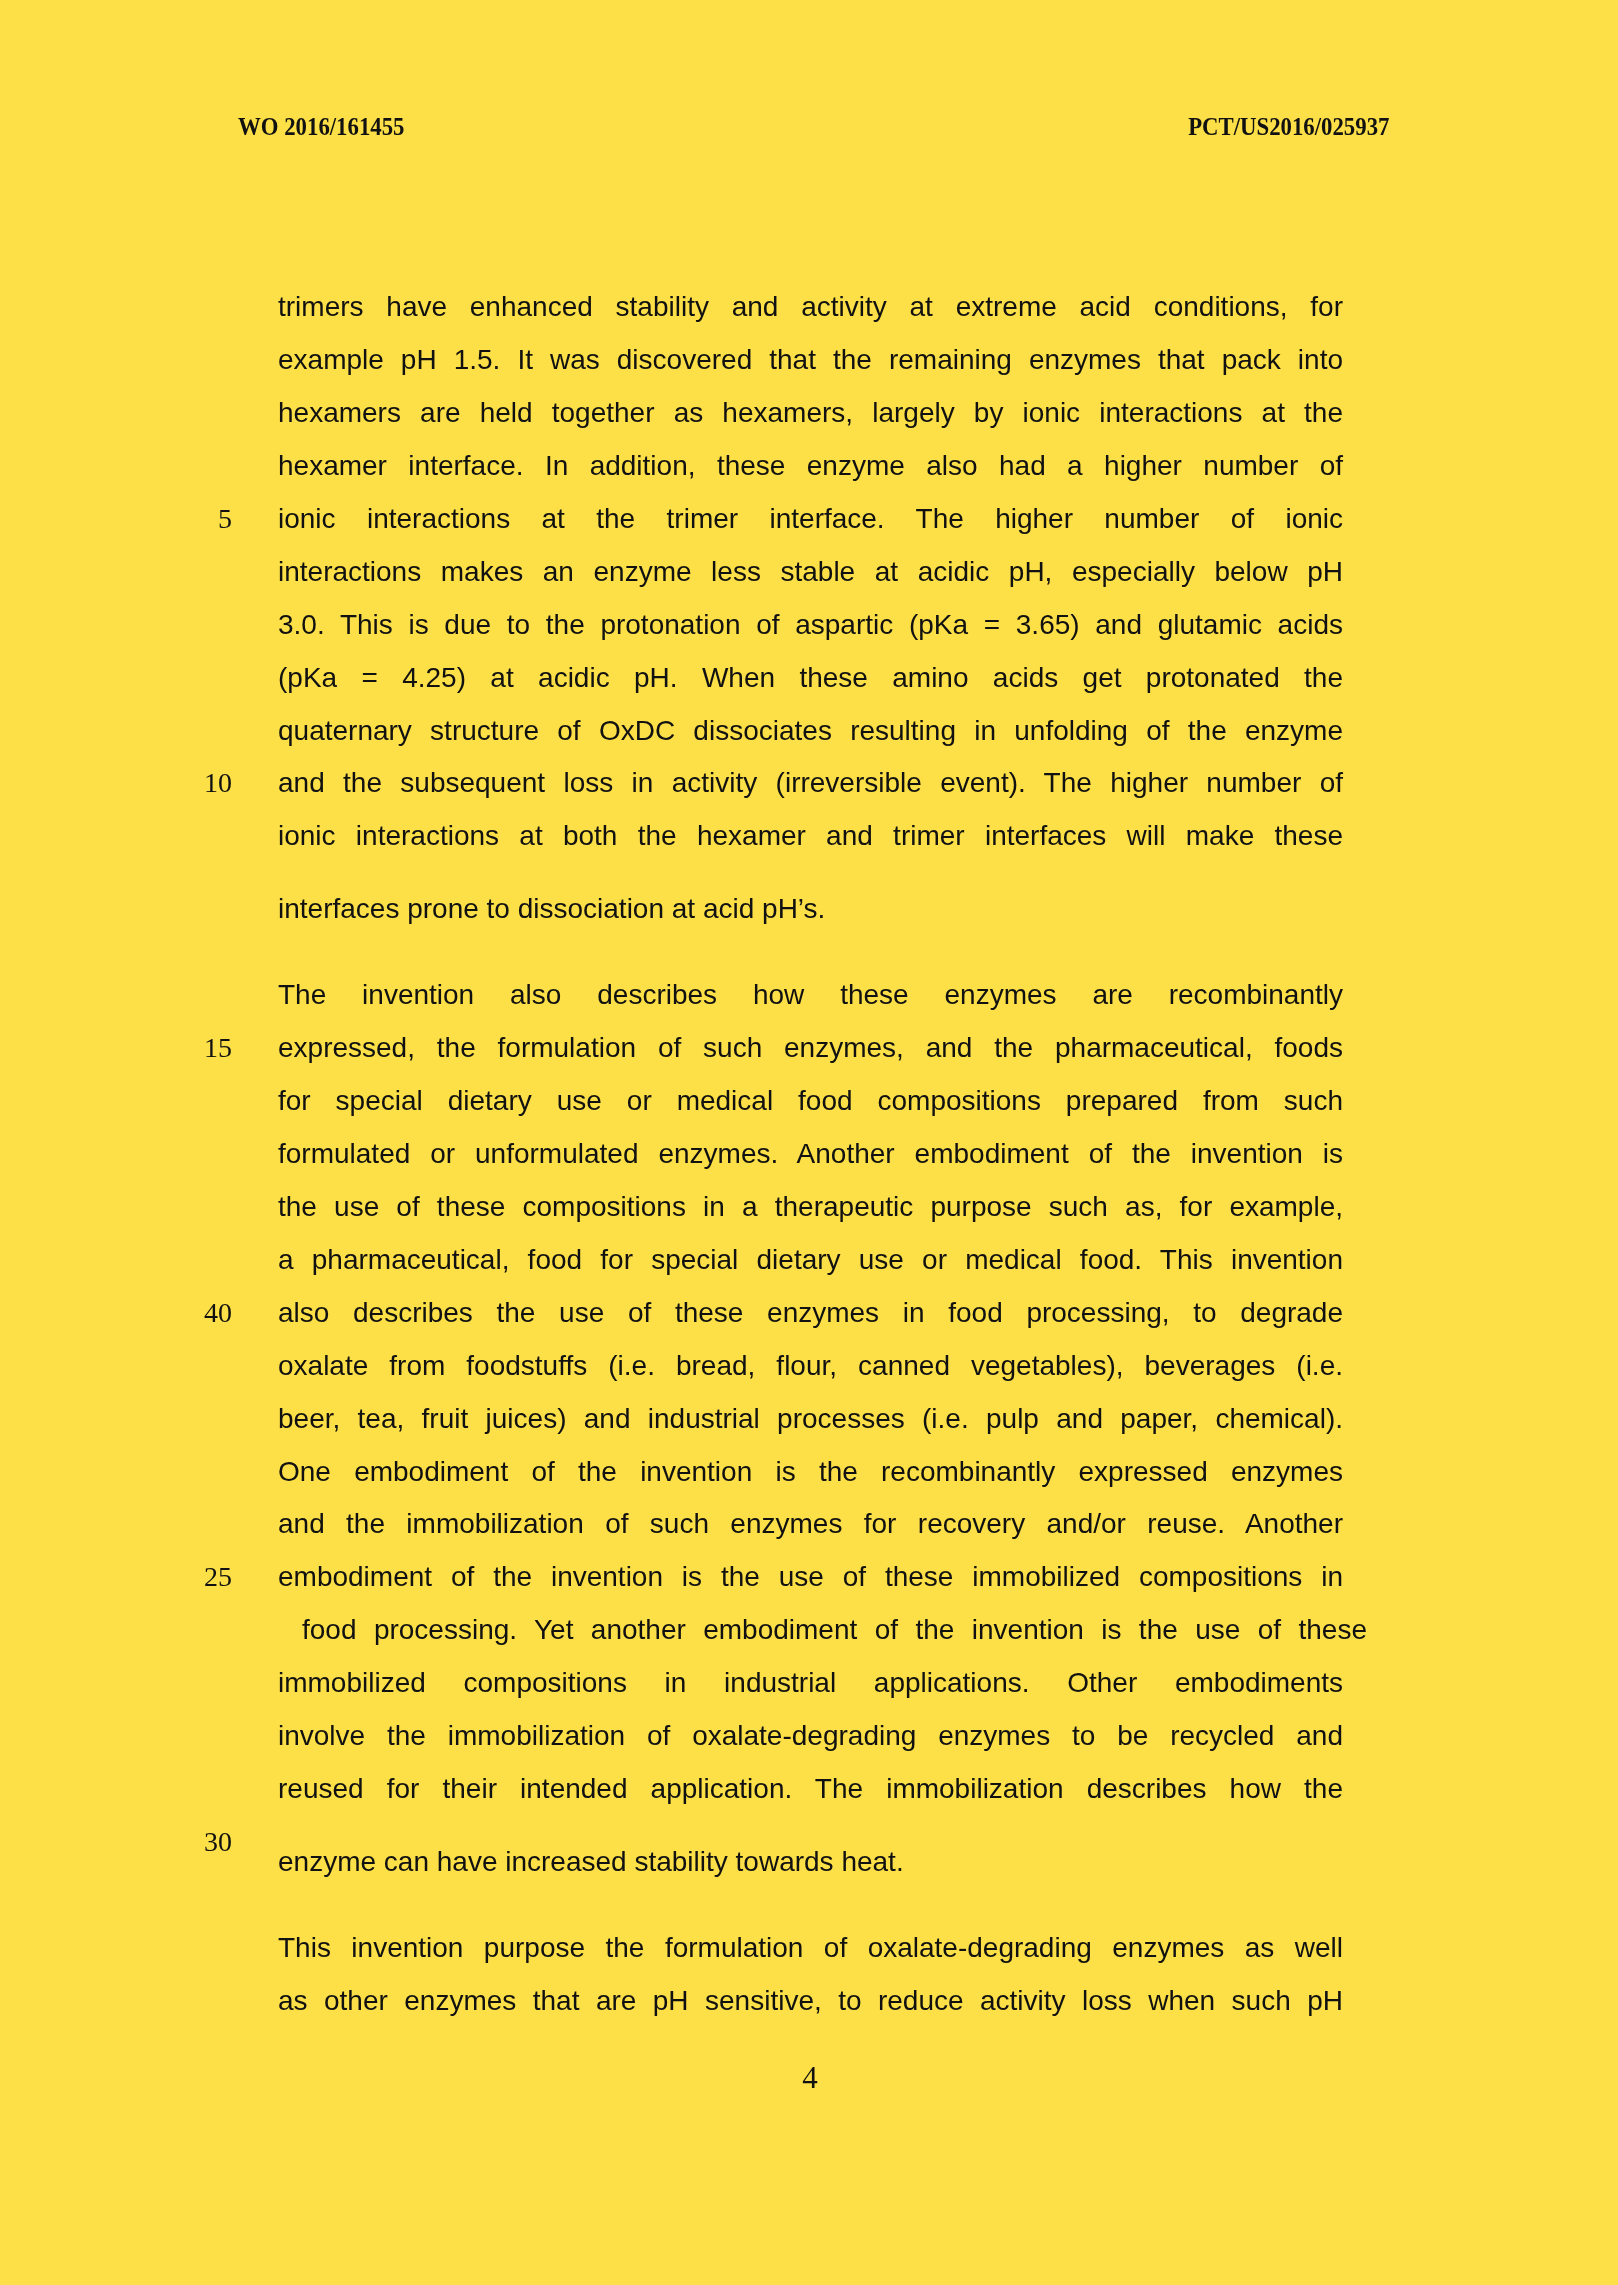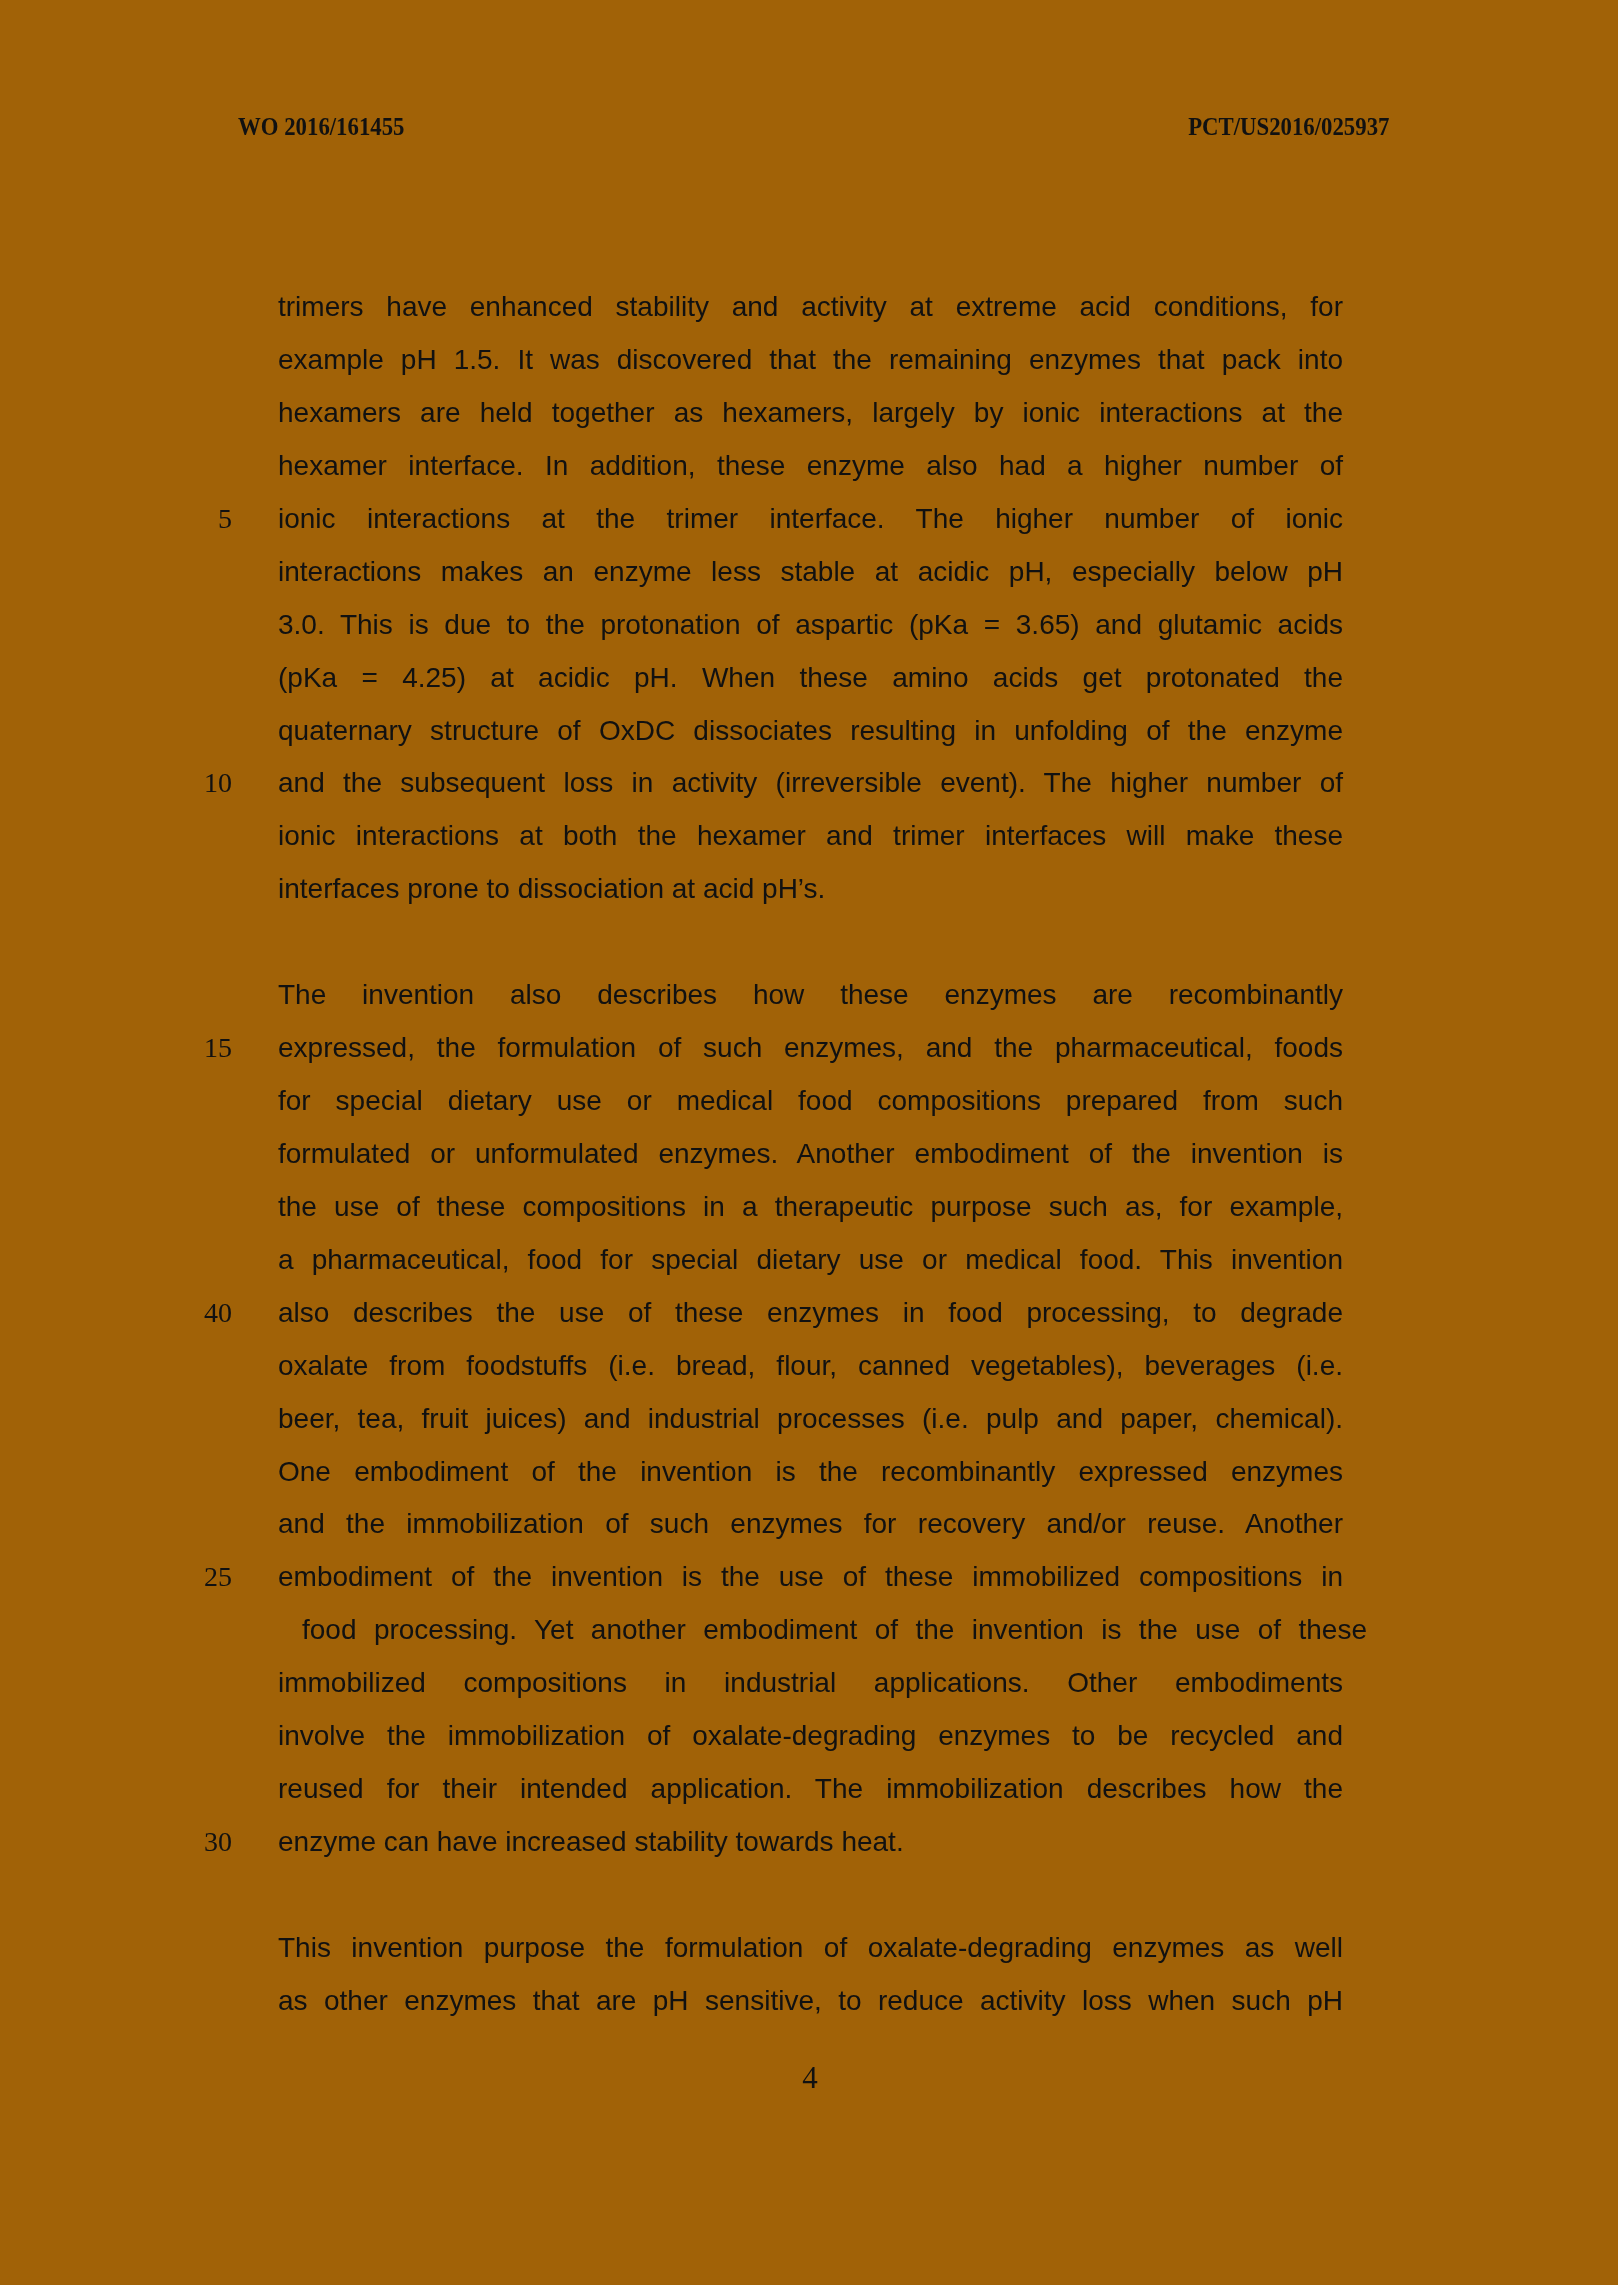--- a/index.html
+++ b/index.html
@@ -1,35 +1,35 @@
 <!DOCTYPE html>
 <html><head>
 <meta charset="utf-8">
 <style>
   html, body { margin: 0; padding: 0; background: #ffffff; }
   body { width: 1618px; height: 2286px; position: relative; overflow: hidden; color: #111111; }
-  .page { position: absolute; left: 0; top: 0; width: 1618px; height: 2286px; background: #a16207; }
+  .page { position: absolute; left: 0; top: 0; width: 1618px; height: 2286px; background: #fde047; }
   .hdr {
     position: absolute; top: 112px;
     font-family: "Liberation Serif", "DejaVu Serif", serif;
     font-weight: bold; font-size: 24.5px; line-height: 29px;
     transform: scaleX(0.93); transform-origin: left top;
     color: #111111; white-space: nowrap;
   }
   .hdr-left { left: 238px; }
   .hdr-right { right: 229px; transform-origin: right top; }
   .body-text { position: absolute; left: 0; top: 0; width: 1618px; height: 2020px; }
   .line {
     position: absolute; left: 278px; width: 1065px;
     font-family: "Liberation Sans", "DejaVu Sans", sans-serif;
     font-size: 28px; line-height: 35px; height: 35px;
     color: #111111; white-space: nowrap; overflow: visible;
     text-align: justify; text-align-last: justify;
   }
-  .line.last { text-align: left; text-align-last: left; }
+  .line.last { text-align: left; text-align-last: left; margin-top: 20px; }
   .lineno {
     position: absolute; width: 59px; left: 173px;
     text-align: right;
     font-family: "Liberation Serif", "DejaVu Serif", serif;
     font-size: 28px; line-height: 35px; height: 35px; color: #111111;
   }
   .pagenum {
     position: absolute; left: 761px; width: 98px; top: 2058px;
     text-align: center;
     font-family: "Liberation Serif", "DejaVu Serif", serif;

